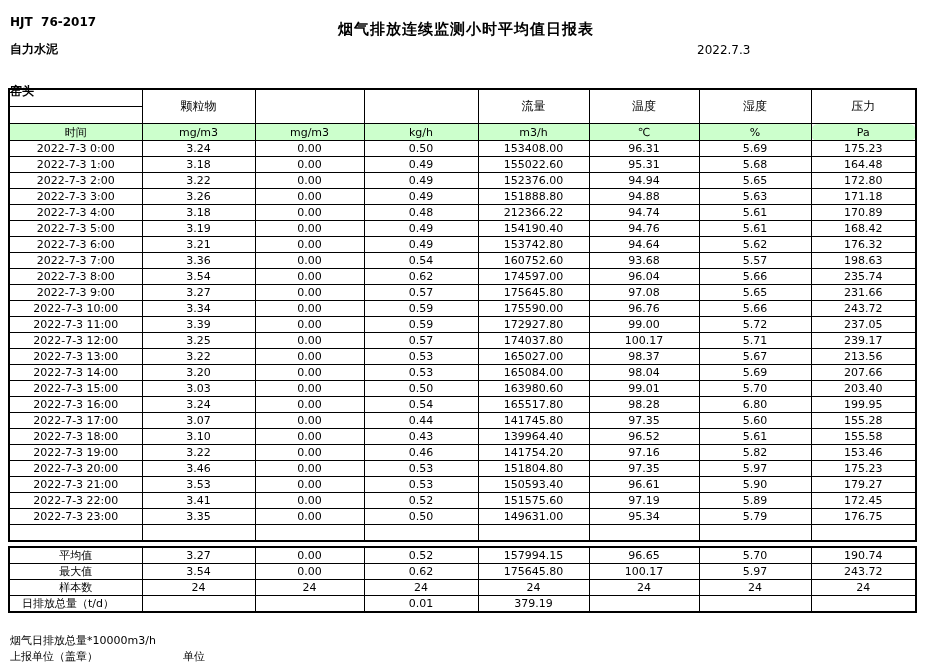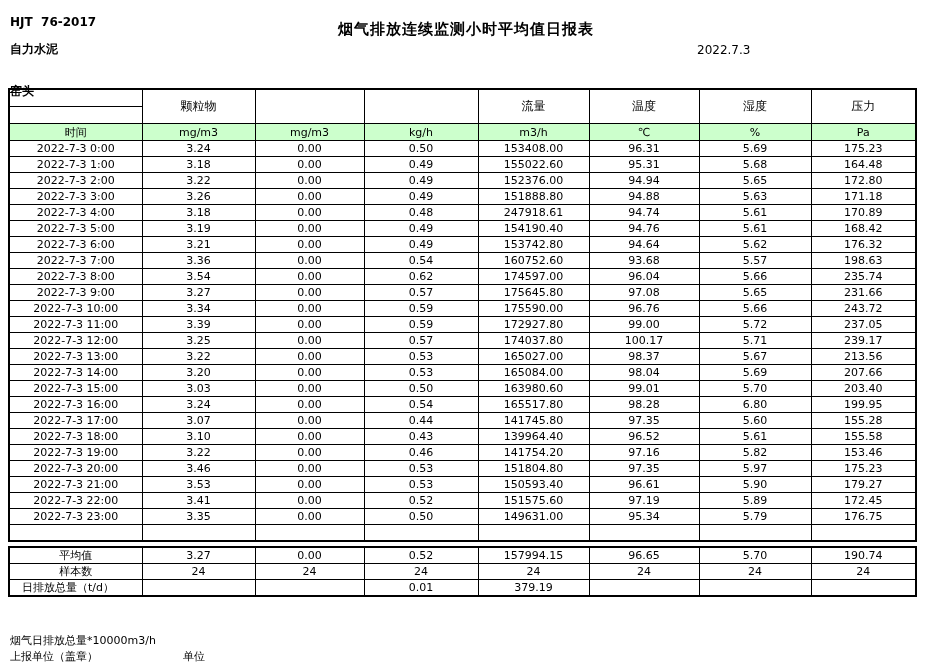--- a/index.html
+++ b/index.html
@@ -68,21 +68,21 @@
       <td></td>
     </tr>
     <tr class="units">
       <th style="background: rgb(204, 255, 204);">时间</th>
       <th style="background: rgb(204, 255, 204);">mg/m3</th>
       <th style="background: rgb(204, 255, 204);">mg/m3</th>
       <th style="background: rgb(204, 255, 204);">kg/h</th>
       <th style="background: rgb(204, 255, 204); margin-top: 8px;">m3/h</th>
       <th style="background: rgb(204, 255, 204);">℃</th>
       <th style="background: rgb(204, 255, 204);">%</th>
-      <th style="background: rgb(204, 255, 204);">Pa</th>
+      <th style="background: rgb(204, 255, 204); border-radius: 7px;">Pa</th>
     </tr>
   </thead>
   <tbody>
       <tr>
         <td>2022-7-3 0:00</td>
         <td>3.24</td>
         <td>0.00</td>
         <td>0.50</td>
         <td>153408.00</td>
         <td>96.31</td>
@@ -117,21 +117,21 @@
         <td>151888.80</td>
         <td>94.88</td>
         <td>5.63</td>
         <td>171.18</td>
       </tr>
       <tr>
         <td>2022-7-3 4:00</td>
         <td>3.18</td>
         <td>0.00</td>
         <td>0.48</td>
-        <td>247918.61</td>
+        <td>212366.22</td>
         <td>94.74</td>
         <td>5.61</td>
         <td>170.89</td>
       </tr>
       <tr>
         <td>2022-7-3 5:00</td>
         <td>3.19</td>
         <td>0.00</td>
         <td>0.49</td>
         <td>154190.40</td>
@@ -350,20 +350,30 @@
         <th>平均值</th>
         <td>3.27</td>
         <td>0.00</td>
         <td>0.52</td>
         <td>157994.15</td>
         <td>96.65</td>
         <td>5.70</td>
         <td>190.74</td>
       </tr>
       <tr>
+        <th>最大值</th>
+        <td>3.54</td>
+        <td>0.00</td>
+        <td>0.62</td>
+        <td>175645.80</td>
+        <td>100.17</td>
+        <td>5.97</td>
+        <td>243.72</td>
+      </tr>
+      <tr>
         <th>样本数</th>
         <td>24</td>
         <td>24</td>
         <td>24</td>
         <td>24</td>
         <td>24</td>
         <td>24</td>
         <td>24</td>
       </tr>
       <tr>

